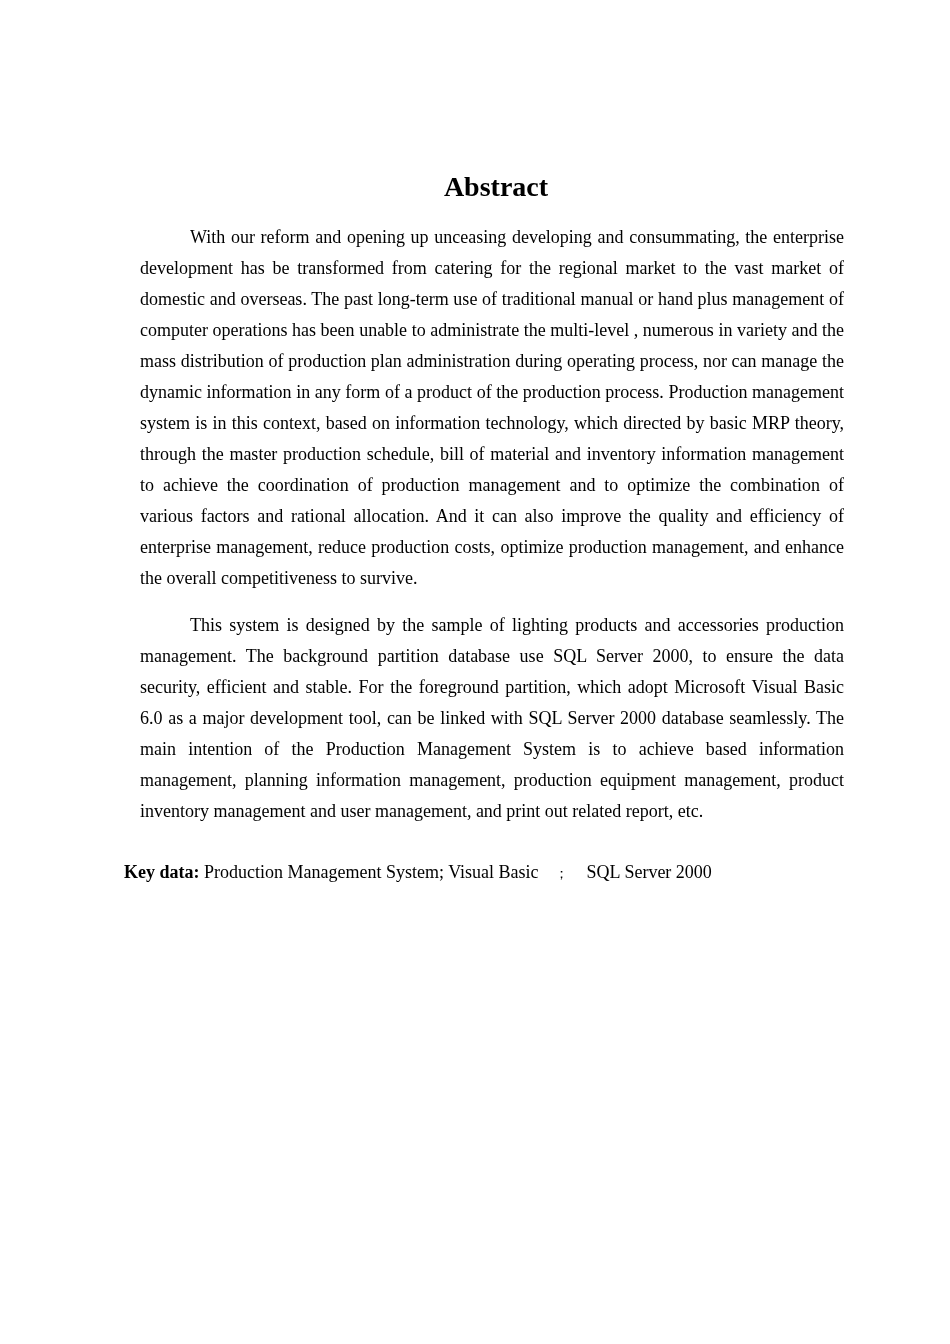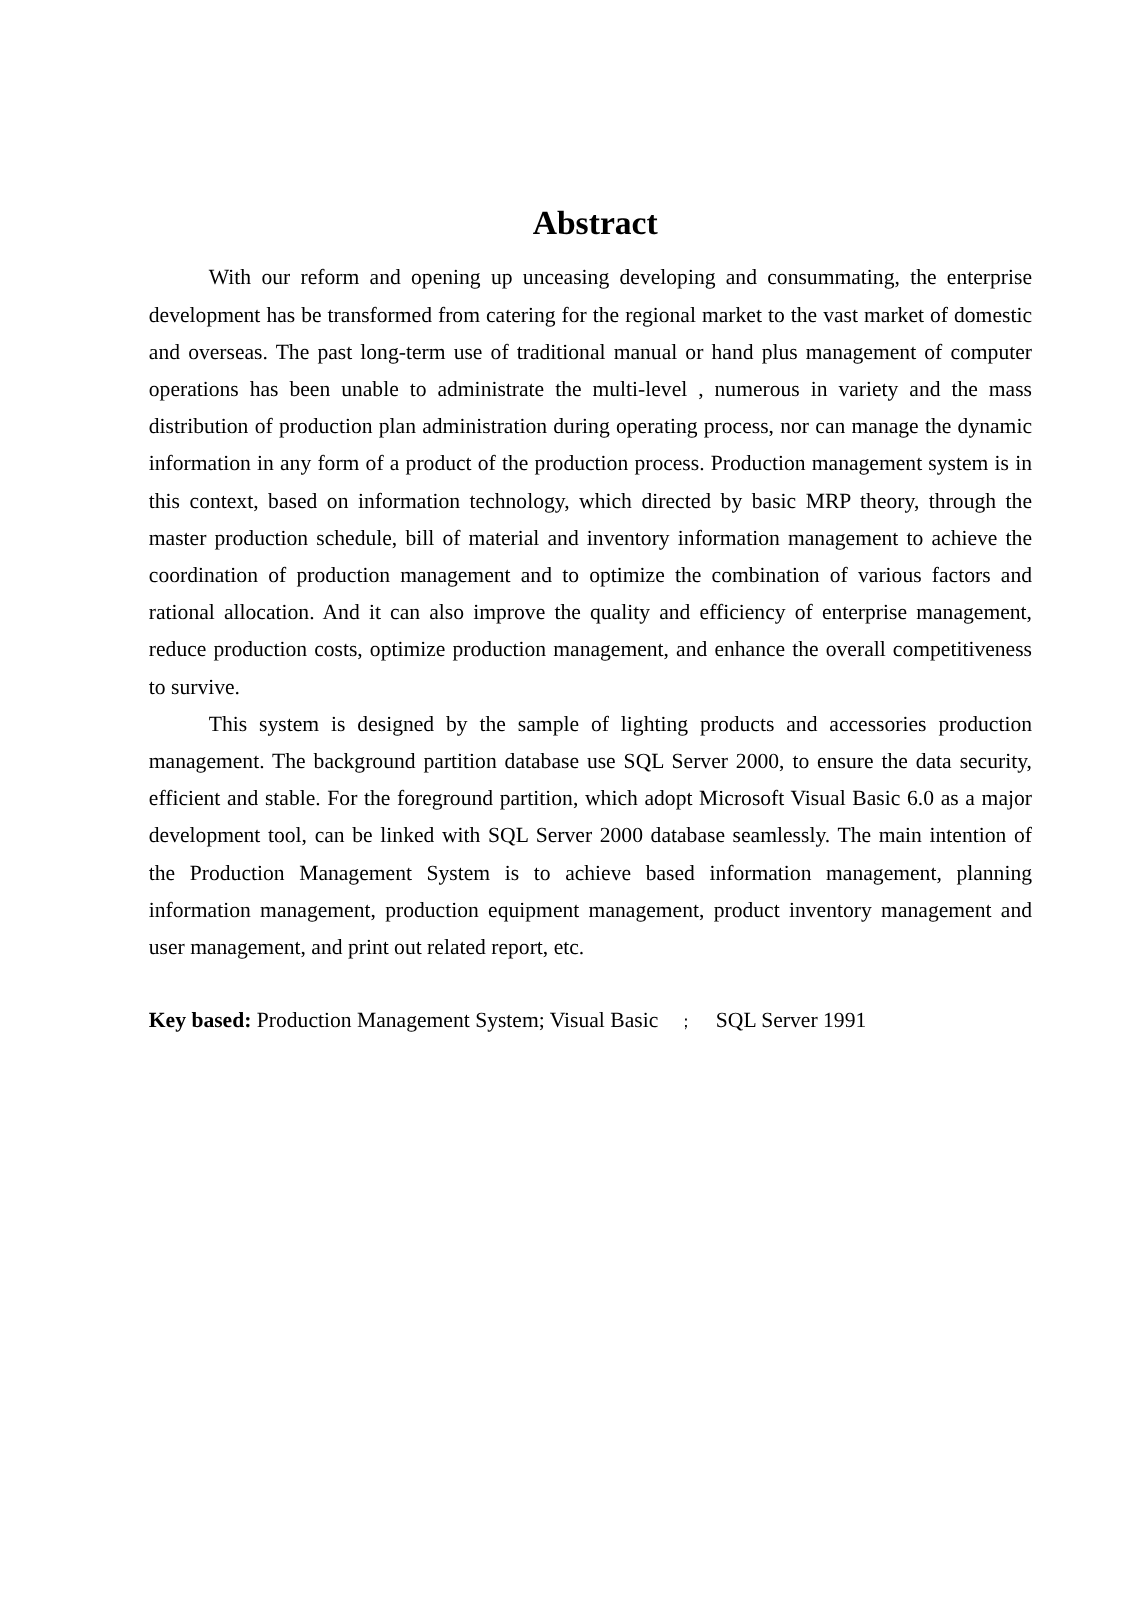--- a/index.html
+++ b/index.html
@@ -27,21 +27,21 @@
     font-size: 28px;
     line-height: 38px;
     margin: 0 0 10px 0;
     padding-left: 8px;
   }
   .para {
     font-size: 18px;
     line-height: 31px;
     text-align: justify;
     text-indent: 50px;
-    margin: 0;
+    margin: 16px;
   }
   .keywords {
     font-size: 18px;
     line-height: 31px;
     margin-top: 30px;
     white-space: pre;
   }
   .kw-label {
     font-weight: bold;
   }
@@ -53,14 +53,14 @@
 </style>
 </head>
 <body>
 
 <div class="page">
   <h1 class="title">Abstract</h1>
 
   <p class="para">With our reform and opening up unceasing developing and consummating, the enterprise development has be transformed from catering for the regional market to the vast market of domestic and overseas. The past long-term use of traditional manual or hand plus management of computer operations has been unable to administrate the multi-level , numerous in variety and the mass distribution of production plan administration during operating process, nor can manage the dynamic information in any form of a product of the production process. Production management system is in this context, based on information technology, which directed by basic MRP theory, through the master production schedule, bill of material and inventory information management to achieve the coordination of production management and to optimize the combination of various factors and rational allocation. And it can also improve the quality and efficiency of enterprise management, reduce production costs, optimize production management, and enhance the overall competitiveness to survive.</p>
   <p class="para">This system is designed by the sample of lighting products and accessories production management. The background partition database use SQL Server 2000, to ensure the data security, efficient and stable. For the foreground partition, which adopt Microsoft Visual Basic 6.0 as a major development tool, can be linked with SQL Server 2000 database seamlessly. The main intention of the Production Management System is to achieve based information management, planning information management, production equipment management, product inventory management and user management, and print out related report, etc.</p>
 
-  <div class="keywords"><span class="kw-label">Key based:</span><span> Production Management System; Visual Basic</span><span class="kw-sep">；</span><span>SQL Server 1991</span></div>
+  <div class="keywords"><span class="kw-label">Key data:</span><span> Production Management System; Visual Basic</span><span class="kw-sep">；</span><span>SQL Server 2000</span></div>
 </div>
 
 </body></html>

